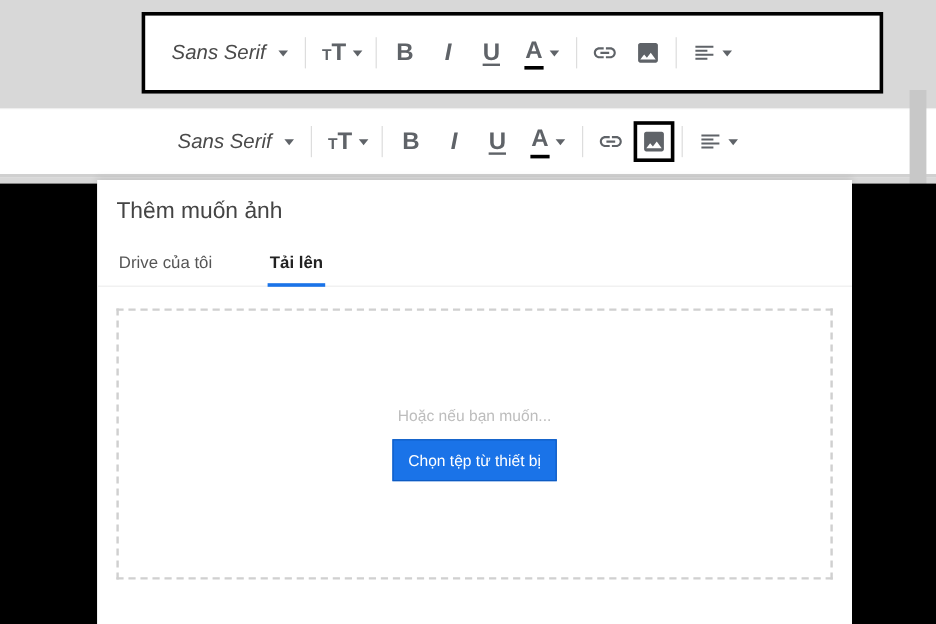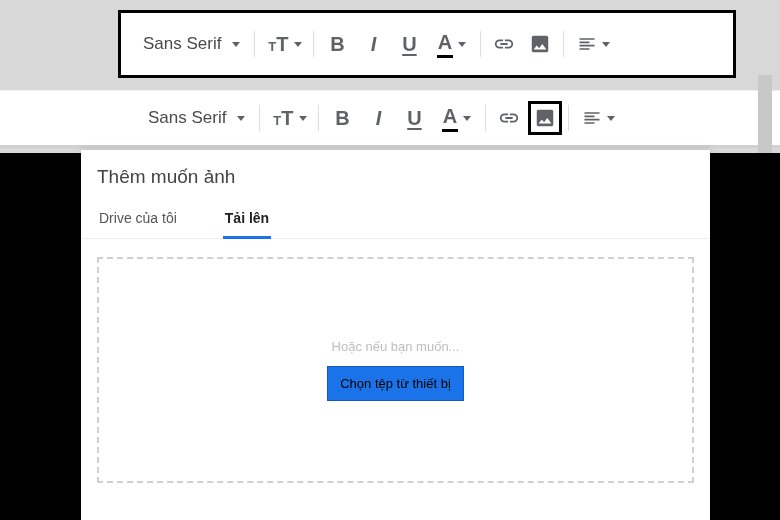--- a/index.html
+++ b/index.html
@@ -55,20 +55,21 @@
       gap: 2px;
     }
     .font-picker {
       display: flex;
       align-items: center;
       gap: 6px;
       padding: 4px 8px;
       cursor: pointer;
       color: #4a4a4a;
       font-size: 17px;
+      font-style: italic;
     }
     .tb-btn {
       width: 34px;
       height: 34px;
       display: flex;
       align-items: center;
       justify-content: center;
       cursor: pointer;
       color: #5f6368;
       font-size: 20px;
@@ -162,21 +163,21 @@
       font-size: 26px;
       color: #b5b5b5;
     }
     .drop-sub {
       font-size: 13px;
       color: #bdbdbd;
     }
     .choose-btn {
       margin-top: 4px;
       background: #1a73e8;
-      color: #000000;
+      color: #ffffff;
       font-size: 13px;
       padding: 9px 12px;
       border: 1px solid #0d5bc3;
       cursor: pointer;
       font-weight: 500;
     }
   </style>
 </head>
 <body>
 

